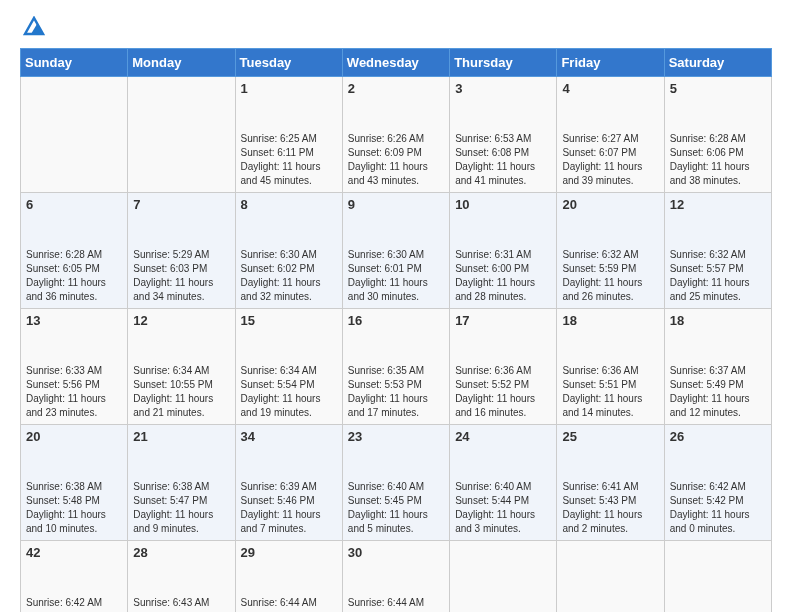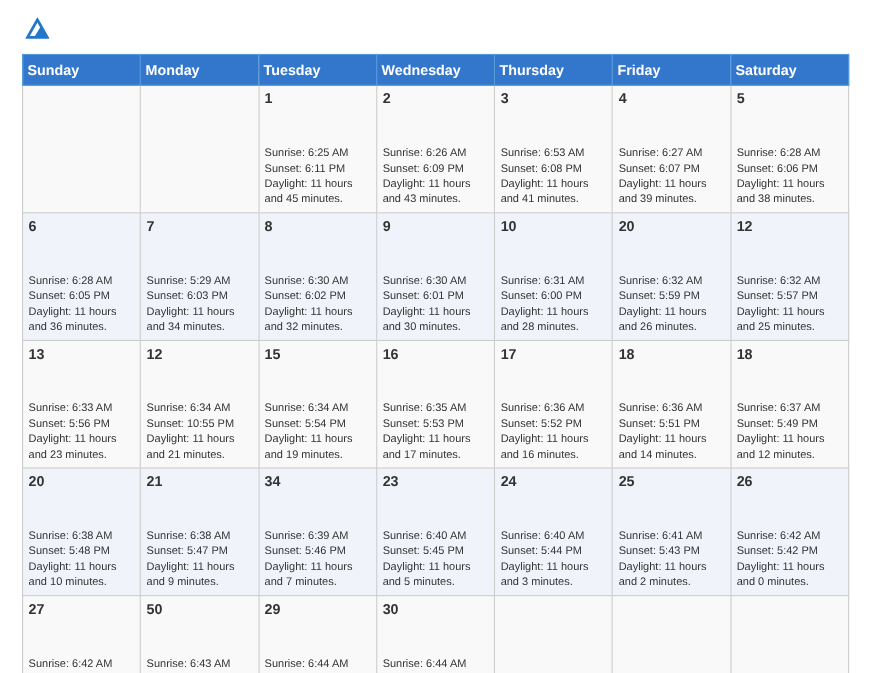--- a/index.html
+++ b/index.html
@@ -293,27 +293,27 @@
         </td>
         <td>
           <span class="day-number">26</span>
           <div class="day-info">Sunrise: 6:42 AM
 Sunset: 5:42 PM
 Daylight: 11 hours and 0 minutes.</div>
         </td>
       </tr>
       <tr>
         <td>
-          <span class="day-number">27</span>
+          <span class="day-number">42</span>
           <div class="day-info">Sunrise: 6:42 AM
 Sunset: 5:41 PM
 Daylight: 10 hours and 58 minutes.</div>
         </td>
         <td>
-          <span class="day-number">50</span>
+          <span class="day-number">28</span>
           <div class="day-info">Sunrise: 6:43 AM
 Sunset: 5:40 PM
 Daylight: 10 hours and 57 minutes.</div>
         </td>
         <td>
           <span class="day-number">29</span>
           <div class="day-info">Sunrise: 6:44 AM
 Sunset: 5:39 PM
 Daylight: 10 hours and 55 minutes.</div>
         </td>

